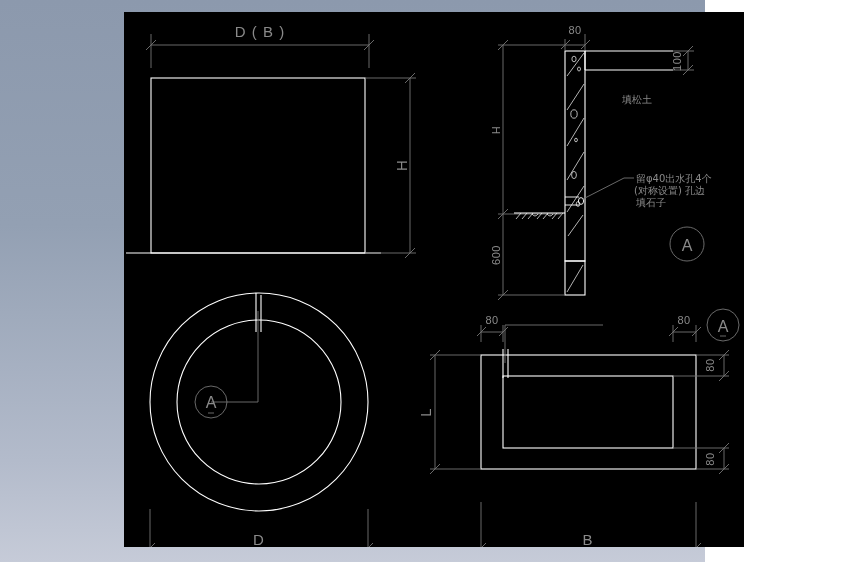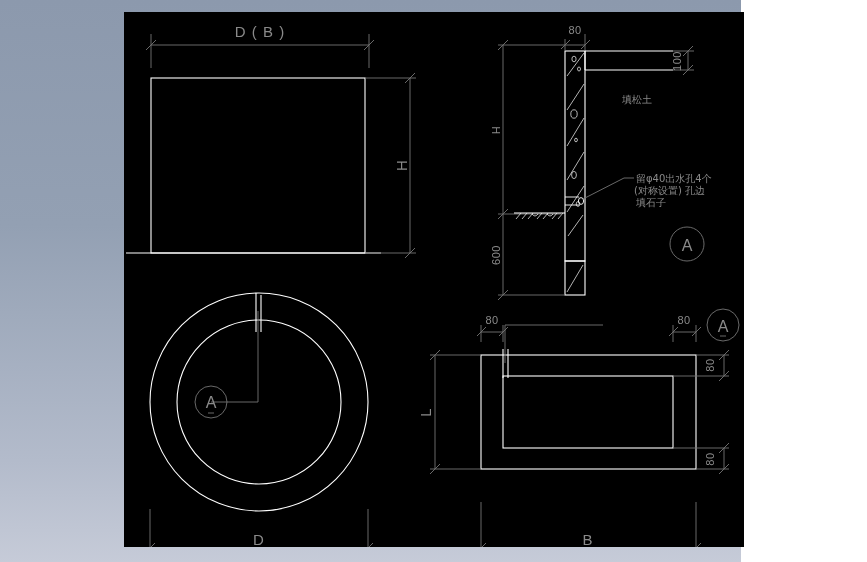--- a/index.html
+++ b/index.html
@@ -8,21 +8,20 @@
     width: 867px;
     height: 562px;
     overflow: hidden;
     font-family: "Liberation Sans", sans-serif;
   }
   #app {
     position: relative;
     width: 705px;
     height: 562px;
     background: linear-gradient(to bottom, #8c99ad 0%, #93a0b3 40%, #b3bbcb 82%, #c6cbd8 100%);
-    padding-left: 36px;
   }
   #canvas-area {
     position: absolute;
     left: 124px;
     top: 12px;
     width: 620px;
     height: 535px;
     background: #000000;
     overflow: hidden;
   }

